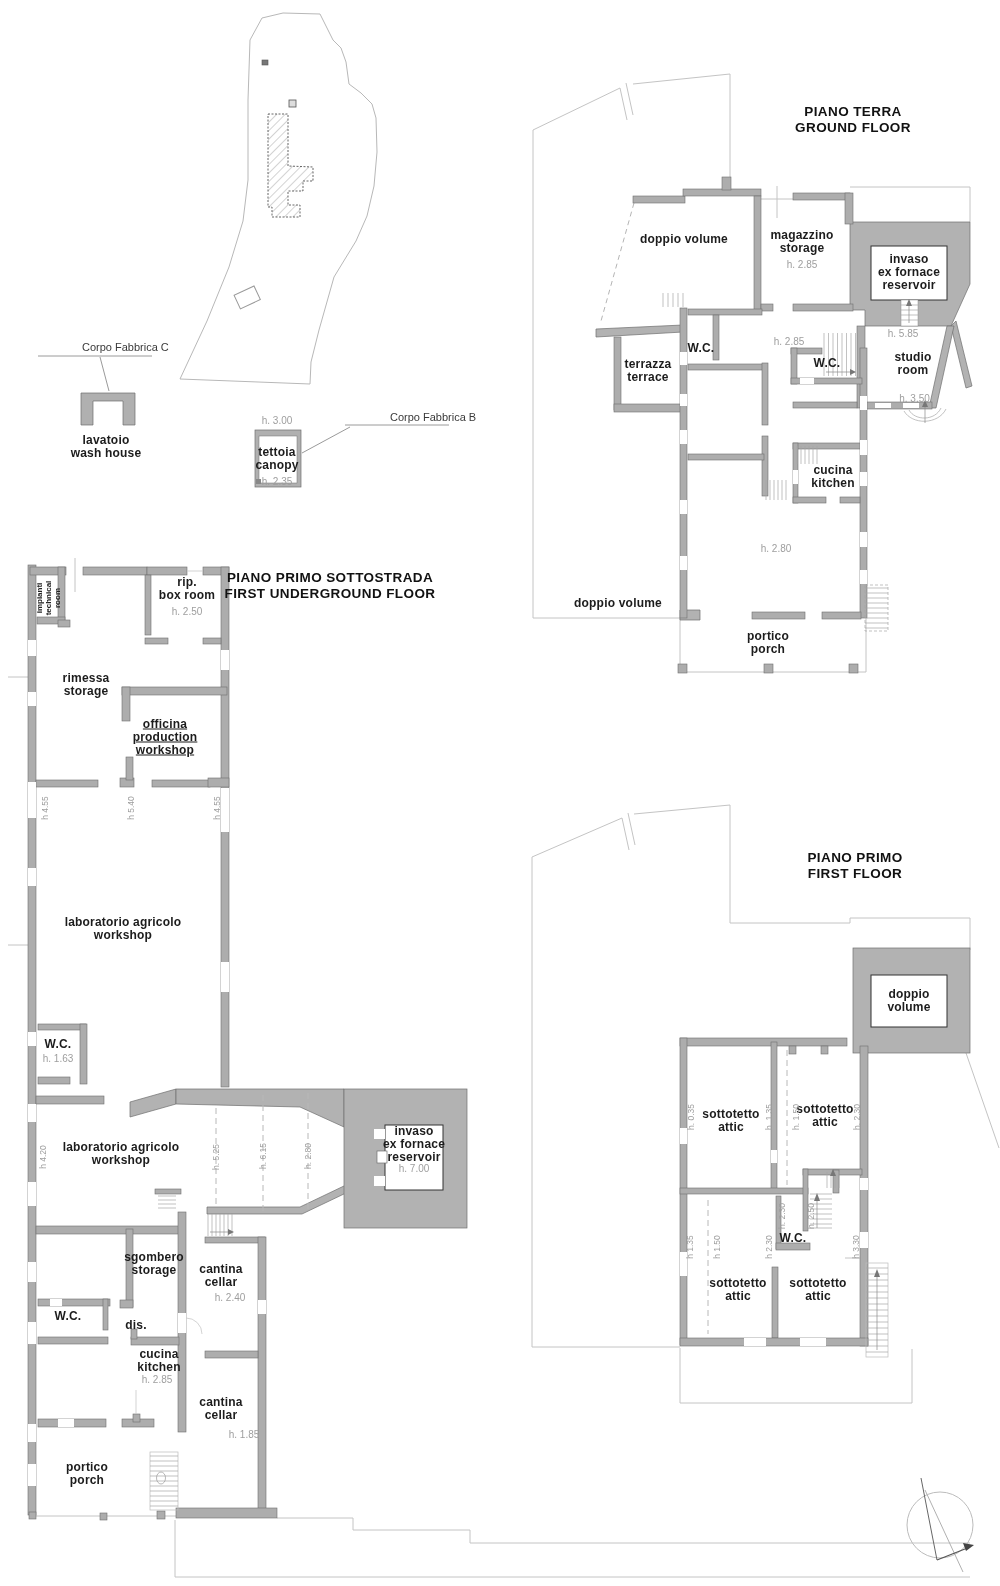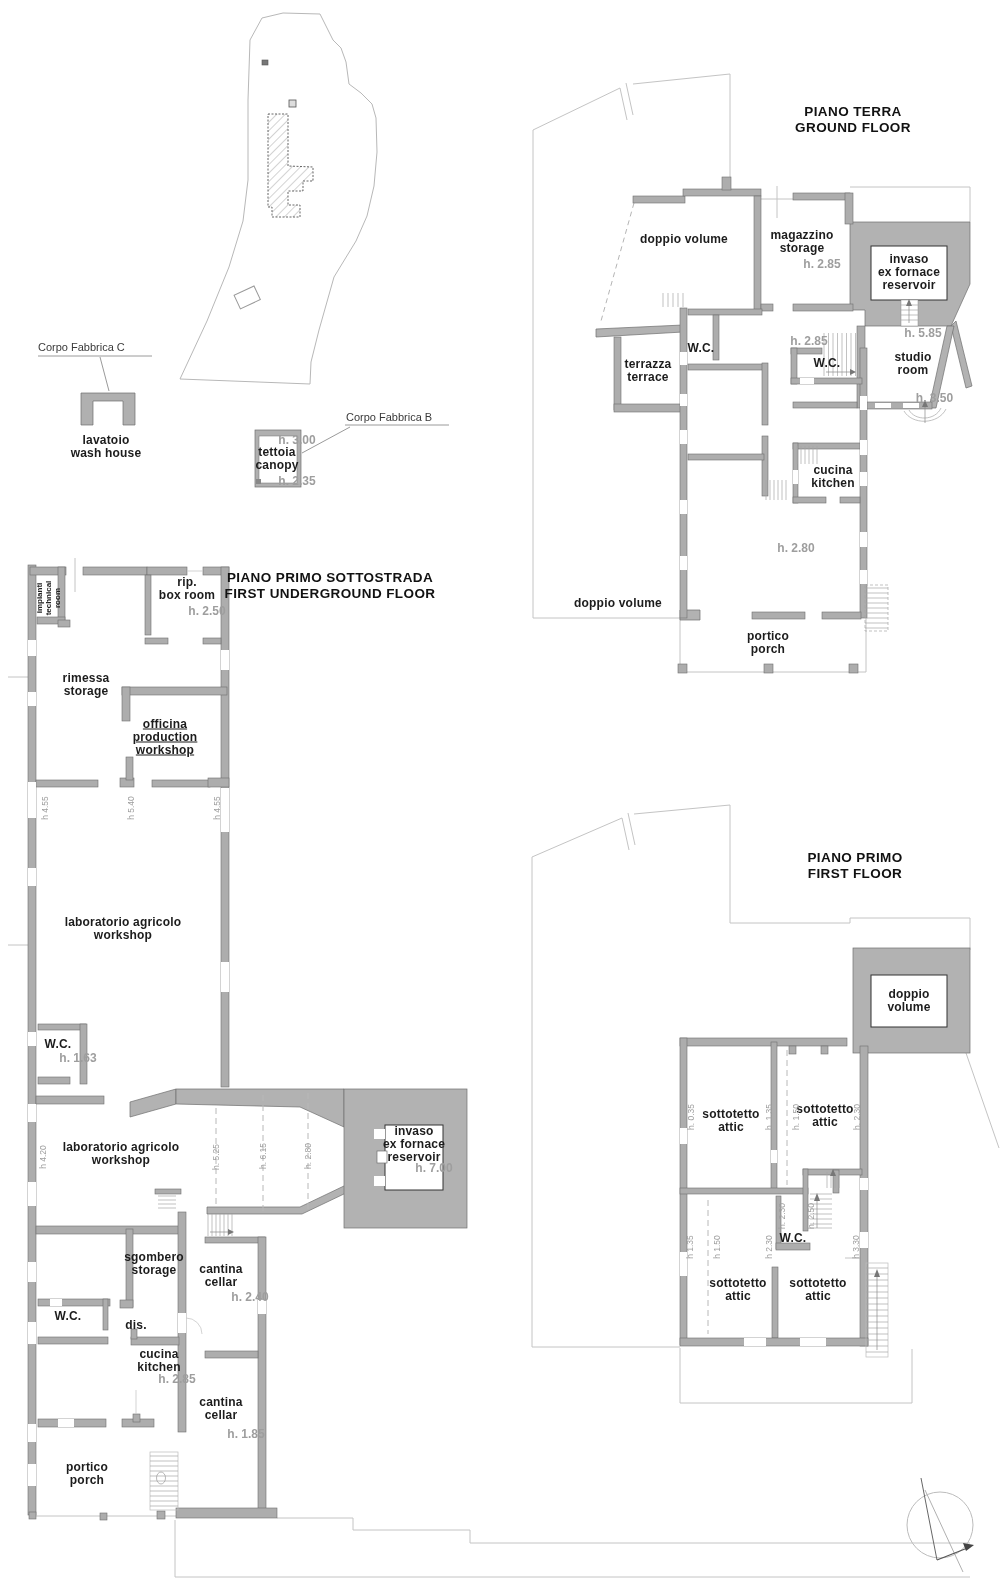--- a/index.html
+++ b/index.html
@@ -4,23 +4,23 @@
 <style>
   html,body{margin:0;padding:0;background:#ffffff;}
   #canvas{position:relative;width:1000px;height:1586px;background:#fff;overflow:hidden;
           font-family:"Liberation Sans", sans-serif;}
   #plan-svg{position:absolute;left:0;top:0;}
   #labels{position:absolute;left:0;top:0;width:100%;height:100%;}
   .lbl{position:absolute;transform:translate(-50%,-50%);text-align:center;white-space:pre-line;
        color:#1c1c1c;}
   .room{font-size:12px;font-weight:bold;line-height:13px;letter-spacing:.2px;}
   .title{font-size:13.5px;font-weight:bold;line-height:15.5px;letter-spacing:.4px;color:#111;}
-  .h{font-size:12px;color:#9e9e9e;font-weight:bold;line-height:9px;margin-left:20px;}
+  .h{font-size:10px;color:#9e9e9e;font-weight:normal;line-height:9px;}
   .vh{font-size:8.5px;color:#9e9e9e;transform:translate(-50%,-50%) rotate(-90deg);white-space:nowrap;}
-  .note{font-size:11px;color:#3a3a3a;transform:translate(0,-50%);text-align:right;}
+  .note{font-size:11px;color:#3a3a3a;transform:translate(0,-50%);text-align:right;margin-left:44px;}
   .vroom{font-size:8px;font-weight:bold;color:#222;transform:translate(-50%,-50%) rotate(-90deg);line-height:9px;}
 </style>
 </head>
 <body>
 
 <div id="canvas">
 
 <svg id="plan-svg" width="1000" height="1586" viewBox="0 0 1000 1586">
   <defs>
     <pattern id="hatch" width="6" height="6" patternUnits="userSpaceOnUse" patternTransform="rotate(45)">
@@ -323,21 +323,21 @@
     <path d="M937,1560 L970,1547" stroke="#555" stroke-width="1.2"></path>
     <polygon points="974,1545 963,1543 966,1551" fill="#444"></polygon>
   </g>
 </svg>
 
 <div id="labels">
       <div class="lbl note" style="left: 38px; top: 347px;">Corpo Fabbrica C</div>
       <div class="lbl note" style="left: 346px; top: 417px;">Corpo Fabbrica B</div>
       <div class="lbl room" style="left: 106px; top: 447px;">lavatoio
 wash house</div>
-      <div class="lbl h" style="left: 277px; top: 440px;">h. 3.00</div>
+      <div class="lbl h" style="left: 277px; top: 420px;">h. 3.00</div>
       <div class="lbl room" style="left: 277px; top: 459px;">tettoia
 canopy</div>
       <div class="lbl h" style="left: 277px; top: 481px;">h. 2.35</div>
       <div class="lbl title" style="left: 853px; top: 119px;">PIANO TERRA
 GROUND FLOOR</div>
       <div class="lbl room" style="left: 684px; top: 239px;">doppio volume</div>
       <div class="lbl room" style="left: 802px; top: 242px;">magazzino
 storage</div>
       <div class="lbl h" style="left: 802px; top: 264px;">h. 2.85</div>
       <div class="lbl room" style="left: 909px; top: 272px;">invaso
@@ -393,21 +393,21 @@
       <div class="lbl room" style="left: 221px; top: 1276px;">cantina
 cellar</div>
       <div class="lbl h" style="left: 230px; top: 1297px;">h. 2.40</div>
       <div class="lbl room" style="left: 68px; top: 1316px;">W.C.</div>
       <div class="lbl room" style="left: 136px; top: 1325px;">dis.</div>
       <div class="lbl room" style="left: 159px; top: 1361px;">cucina
 kitchen</div>
       <div class="lbl h" style="left: 157px; top: 1379px;">h. 2.85</div>
       <div class="lbl room" style="left: 221px; top: 1409px;">cantina
 cellar</div>
-      <div class="lbl h" style="left: 226px; top: 1434px;">h. 1.85</div>
+      <div class="lbl h" style="left: 244px; top: 1434px;">h. 1.85</div>
       <div class="lbl room" style="left: 87px; top: 1474px;">portico
 porch</div>
       <div class="lbl title" style="left: 855px; top: 865px;">PIANO PRIMO
 FIRST FLOOR</div>
       <div class="lbl room" style="left: 909px; top: 1001px;">doppio
 volume</div>
       <div class="lbl room" style="left: 731px; top: 1121px;">sottotetto
 attic</div>
       <div class="lbl room" style="left: 825px; top: 1116px;">sottotetto
 attic</div>

